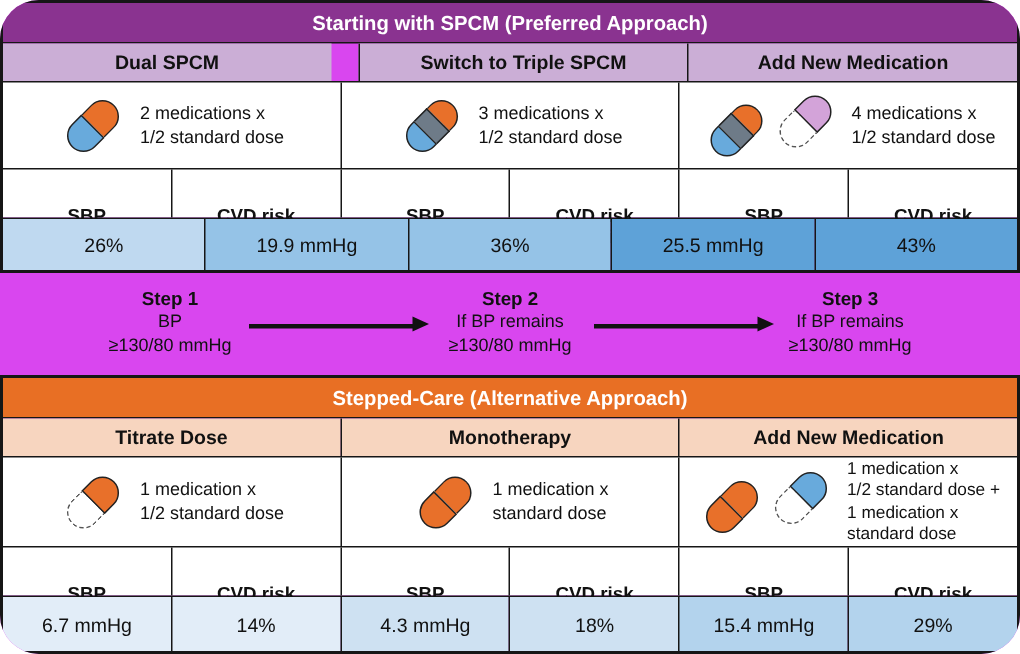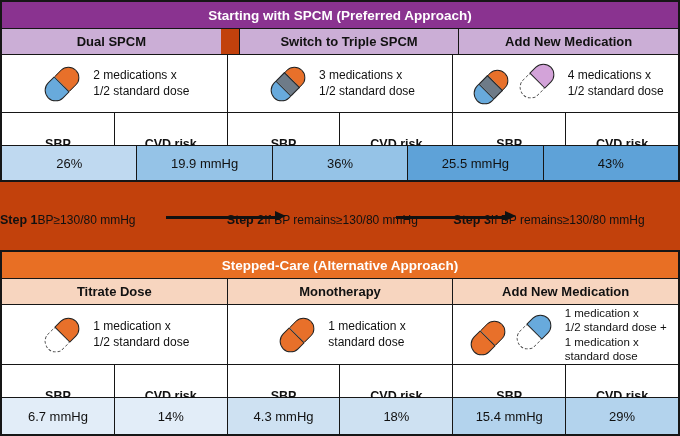--- a/index.html
+++ b/index.html
@@ -2,21 +2,21 @@
 <html><head>
 <meta charset="utf-8">
 <style>
   * { box-sizing: border-box; margin: 0; padding: 0; }
   html,body { background:#fff; }
   body {
     font-family: "Liberation Sans", sans-serif;
     color:#111;
     width:680px;
   }
-  #figure { position:relative; width:680px; height:436px; background:#c2410c; overflow:hidden; }
+  #figure { position:relative; width:680px; height:436px; background:#d946ef; overflow:hidden;border-radius:26px; }
 
   
   .tbl { border:2px solid #161616; width:680px; }
   .trow { display:flex; border-top:1px solid #161616; }
   .tbl > .trow:first-child { border-top:none; }
   .cell { flex:1; border-left:1px solid #161616; display:flex; flex-direction:column; align-items:center; justify-content:center; text-align:center; }
   .trow .cell:first-child { border-left:none; }
 
   .main-hdr { height:26px; display:flex; align-items:center; justify-content:center;
               color:#fff; font-weight:bold; font-size:13.5px; }
@@ -46,21 +46,21 @@
   .seg.top { height:50%; border-radius:11px 11px 0 0; border-bottom:none; }
   .seg.top.sealed { border-bottom:1.6px solid #222; }
   .seg.bottom { height:50%; border-radius:0 0 11px 11px; border-top:1.6px solid #222; }
   .seg.bottom.dashed { border-style:dashed; border-color:#555; border-top:none; background:#fff; }
   .seg.t1 { height:36%; border-radius:11px 11px 0 0; border-bottom:none; }
   .seg.t2 { height:30%; border-top:1.6px solid #222; border-bottom:none; }
   .seg.t3 { height:34%; border-radius:0 0 11px 11px; border-top:1.6px solid #222; }
 
   
   .steps { position:relative; width:680px; height:68px; display:flex; }
-  .step { flex:1; display:flex; flex-direction:row; align-items:center; justify-content:flex-start; padding-top:9px; font-size:12px; line-height:1.3; }
+  .step { flex:1; display:flex; flex-direction:column; align-items:center; justify-content:flex-start; padding-top:9px; font-size:12px; line-height:1.3; }
   .step .stitle { font-weight:bold; font-size:12.5px; }
   .arrow { position:absolute; height:2.5px; background:#111; top:34px; }
   .arrow::after { content:""; position:absolute; right:-10px; top:-4.6px;
                   border-left:11px solid #111; border-top:5.8px solid transparent; border-bottom:5.8px solid transparent; }
   .arrow.a1 { left:166px; width:110px; }
   .arrow.a2 { left:396px; width:110px; }
 </style>
 </head>
 <body>
 

